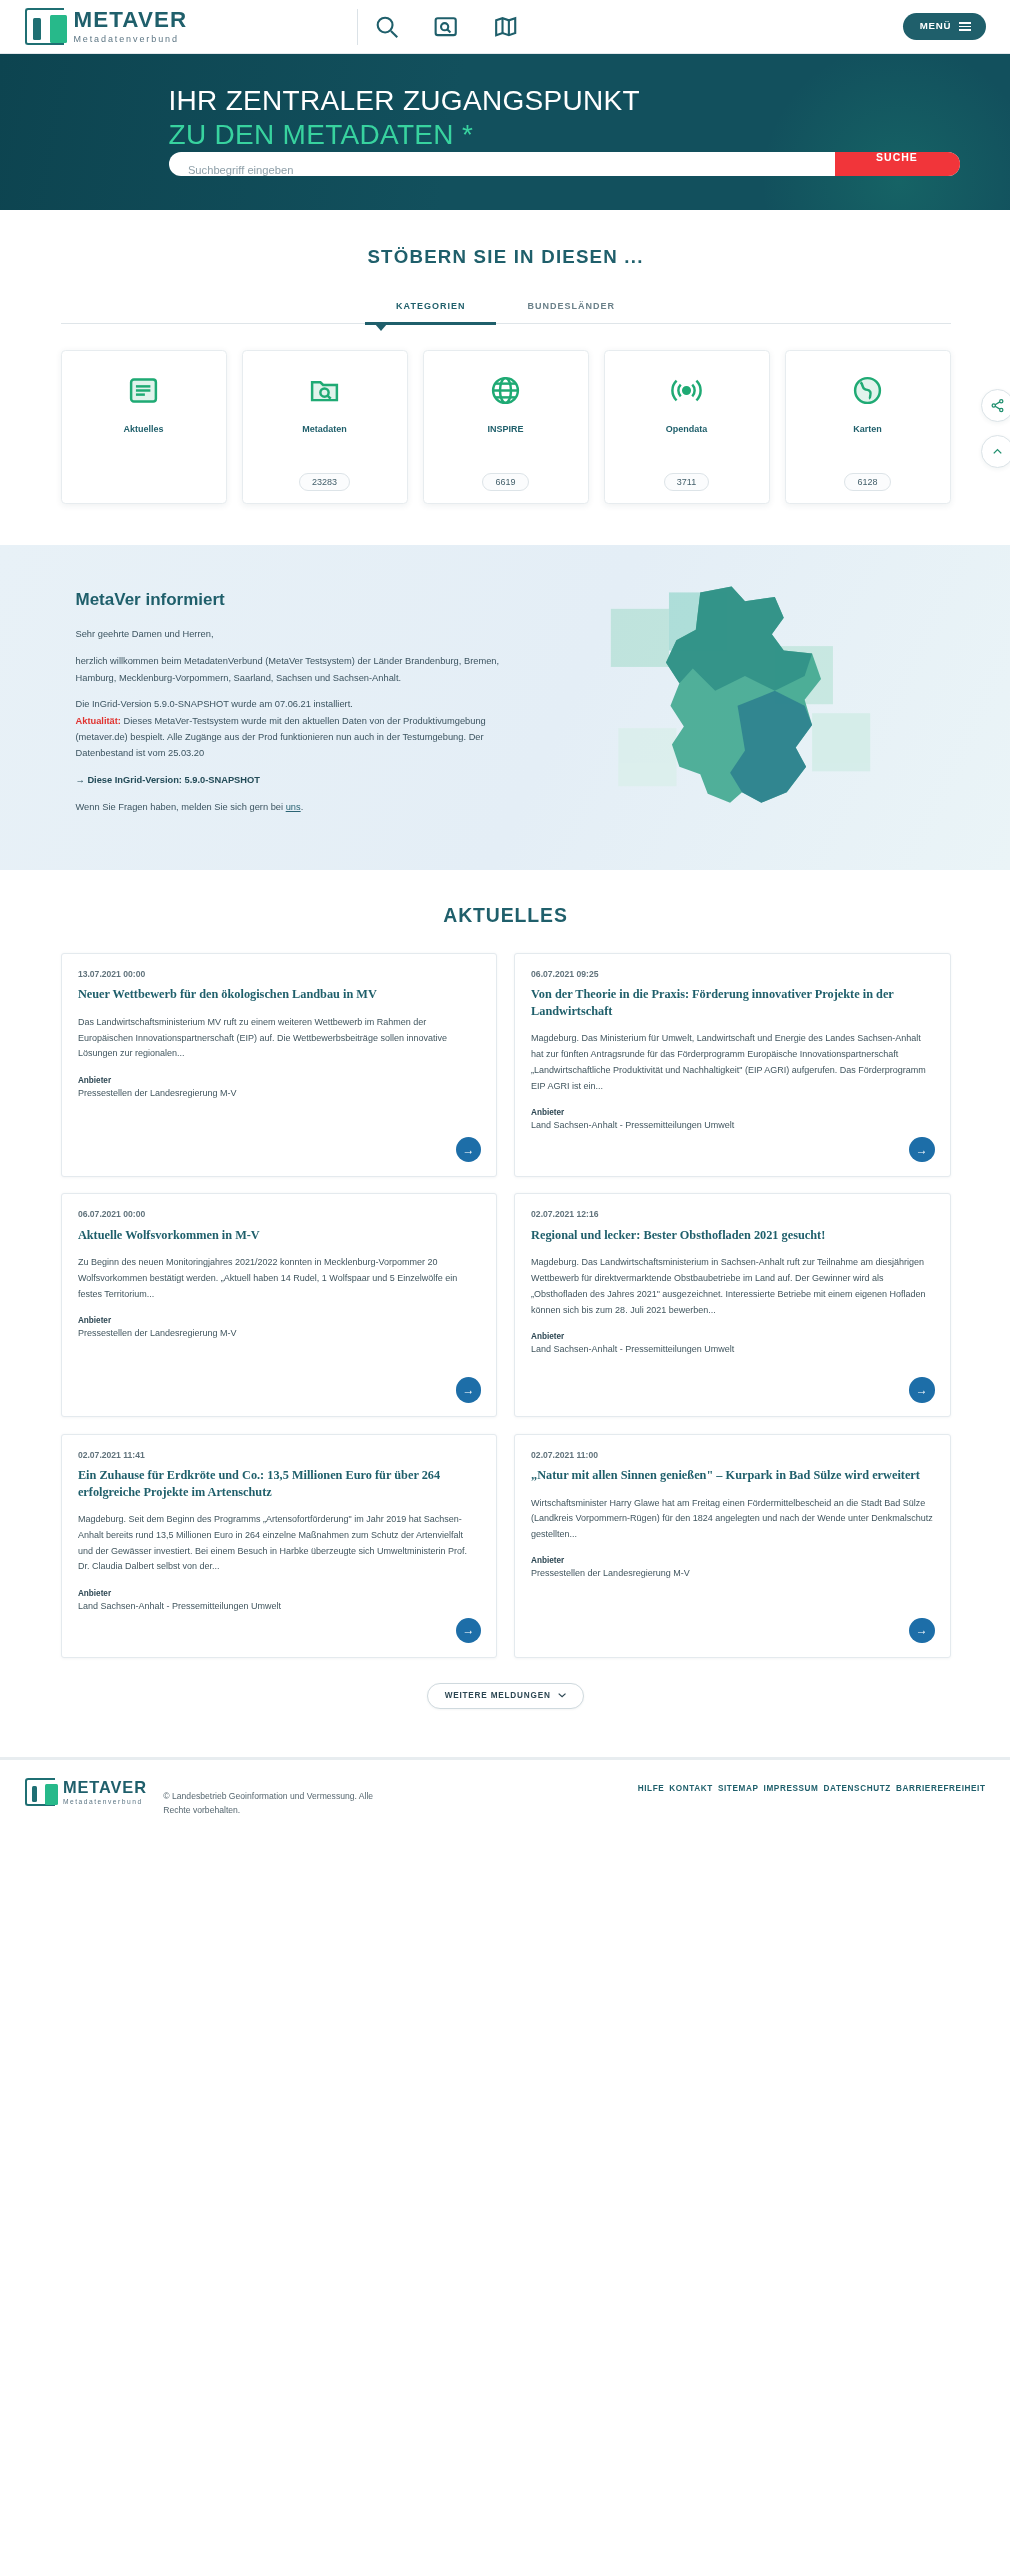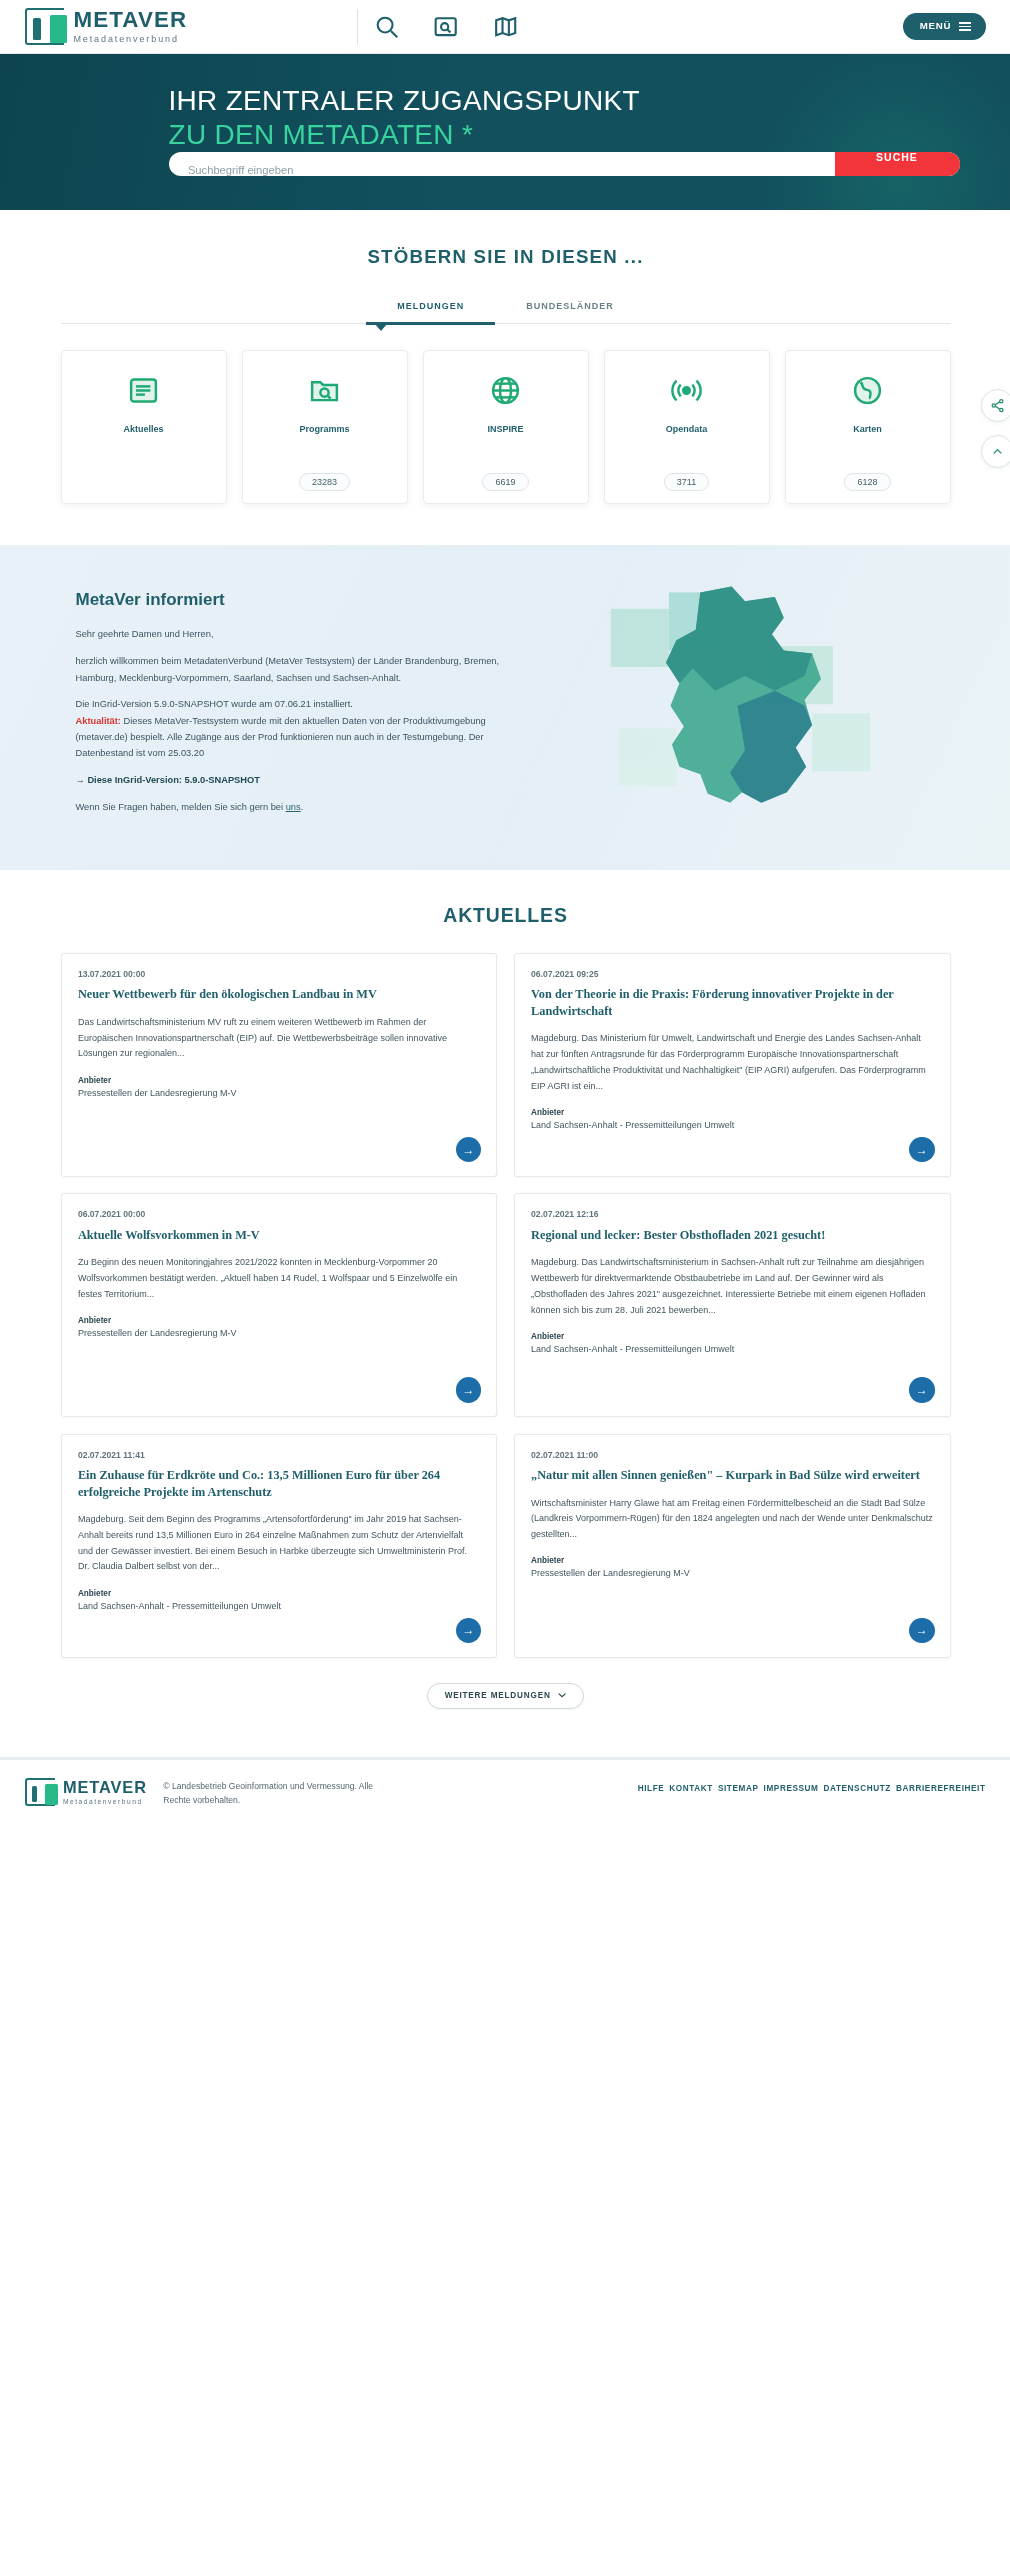--- a/index.html
+++ b/index.html
@@ -232,21 +232,21 @@
   .f-logo-mark:after {
     content: ""; position: absolute; right: -2.2px; top: 3.7px;
     width: 12.7px; height: 21px; background: #27b98a; border-radius: 1.5px;
   }
   .f-logo-mark:before {
     content: ""; position: absolute; left: 4.5px; top: 6px;
     width: 5.2px; height: 16.4px; background: #1f6f73; border-radius: 1.5px;
   }
   .f-logo-title { font-size: 16.4px; font-weight: bold; color: #1f5f6b; letter-spacing: 0.9px; line-height: 1; }
   .f-logo-sub { font-size: 6.7px; color: #5d7684; letter-spacing: 1.5px; margin-top: 2.2px; }
-  .f-copy { font-size: 8.6px; color: #55666f; line-height: 1.6; margin-left: 16.4px; margin-top: 2px; width: 217px; }
+  .f-copy { font-size: 8.6px; color: #55666f; line-height: 1.6; margin-left: 16.4px; margin-top: 12px; width: 217px; }
   .f-links { margin-left: auto; margin-right: 25.4px; display: flex; gap: 5px; margin-top: 6px; }
   .f-links a {
     font-size: 8.2px; font-weight: bold; letter-spacing: 0.6px;
     color: #1f5f6b; text-decoration: none; cursor: pointer;
   }
 </style>
 </head>
 <body>
 
 <div class="header">
@@ -300,21 +300,21 @@
     <div class="searchbar">
       <input type="text" placeholder="Suchbegriff eingeben" style="">
       <button class="search-btn">SUCHE</button>
     </div>
   </div>
 </div>
 
 <div class="browse">
   <h2>STÖBERN SIE IN DIESEN ...</h2>
   <div class="tabs">
-    <div class="tab active">MELDUNGEN</div>
+    <div class="tab active">KATEGORIEN</div>
     <div class="tab">BUNDESLÄNDER</div>
     <div class="tab-caret"></div>
   </div>
   <div class="cards">
 
     <div class="card">
       <span class="c-icon">
         <svg width="33" height="33" viewBox="0 0 24 24" fill="none" stroke="currentColor" stroke-width="1.8">
             <rect x="3" y="4" width="18" height="16" rx="2" fill="currentColor" opacity=".13"></rect>
             <rect x="3" y="4" width="18" height="16" rx="2"></rect>
@@ -328,21 +328,21 @@
 
     <div class="card">
       <span class="c-icon">
         <svg width="33" height="33" viewBox="0 0 24 24" fill="none" stroke="currentColor" stroke-width="1.8">
             <path d="M3 6h6l2 2h10v11H3z" fill="currentColor" opacity=".13"></path>
             <path d="M3 6h6l2 2h10v11H3z"></path>
             <circle cx="12" cy="13.5" r="3"></circle>
             <line x1="14.2" y1="15.7" x2="16.5" y2="18"></line>
           </svg>
       </span>
-      <div class="c-label">Programms</div>
+      <div class="c-label">Metadaten</div>
       <div class="c-count">23283</div>
     </div>
 
     <div class="card">
       <span class="c-icon">
         <svg width="33" height="33" viewBox="0 0 24 24" fill="none" stroke="currentColor" stroke-width="1.8">
             <circle cx="12" cy="12" r="9"></circle>
             <ellipse cx="12" cy="12" rx="4" ry="9"></ellipse>
             <line x1="3" y1="12" x2="21" y2="12"></line>
             <line x1="4.5" y1="7" x2="19.5" y2="7"></line>

